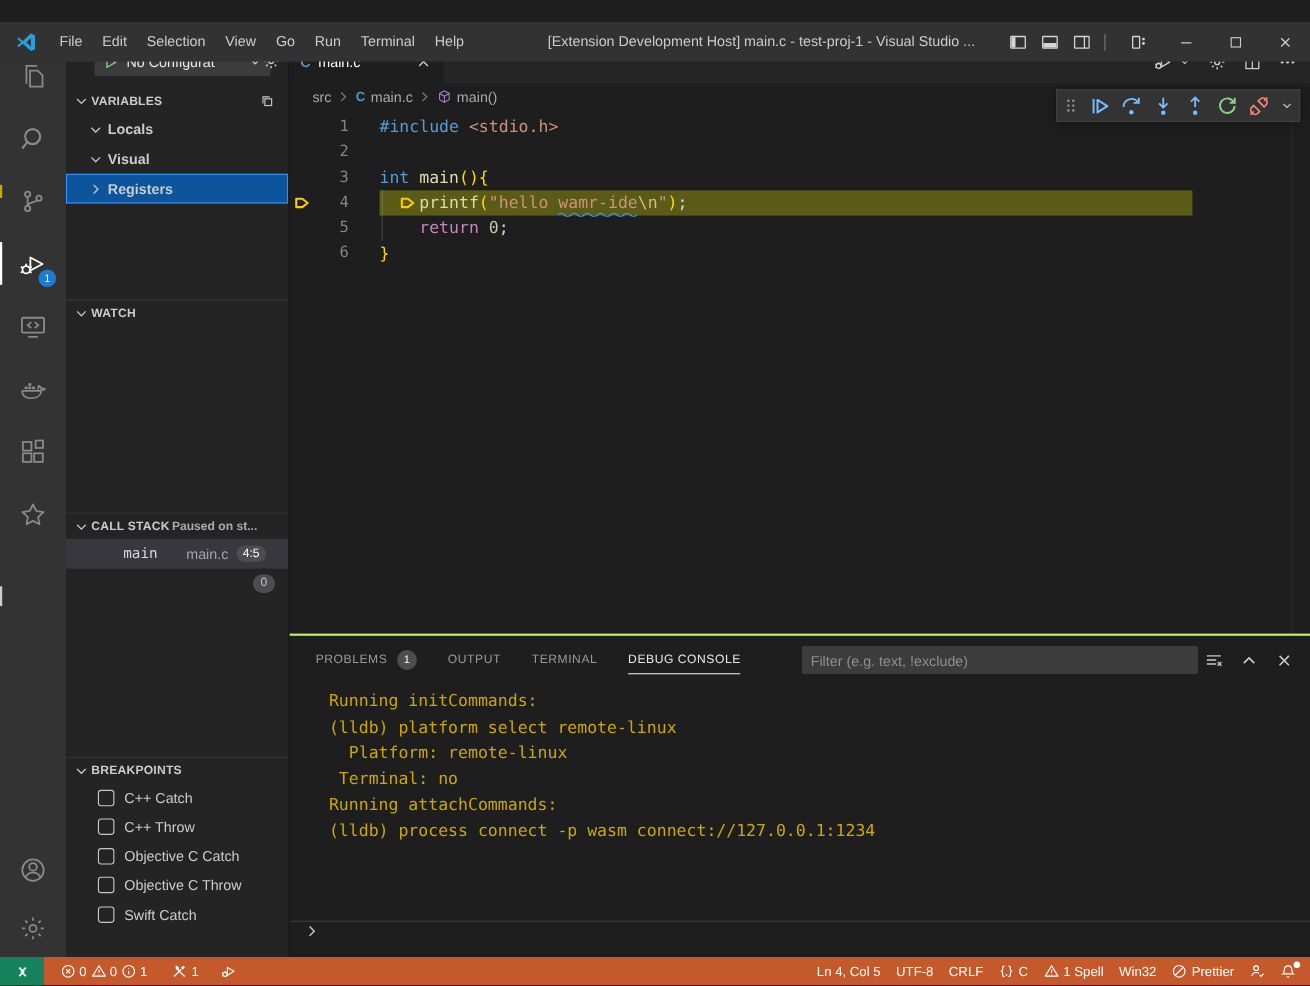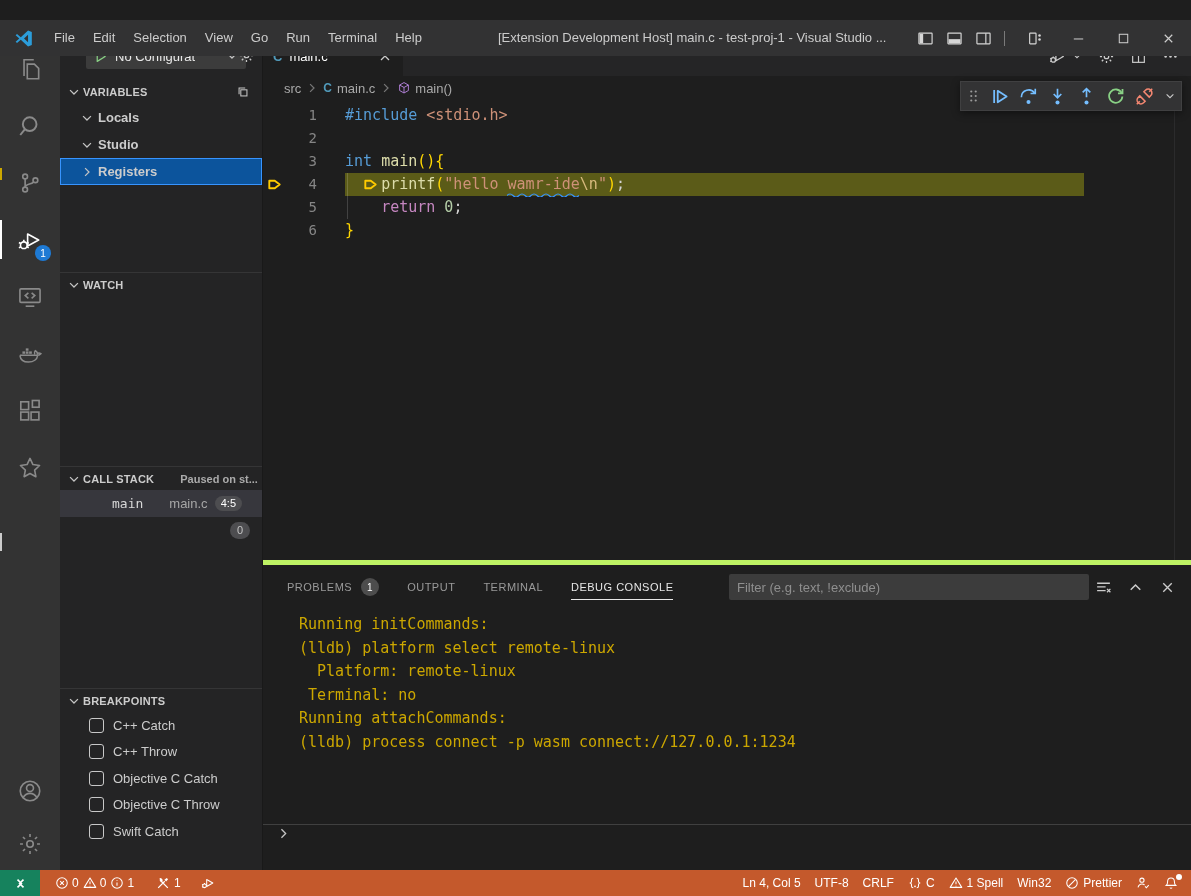--- a/index.html
+++ b/index.html
@@ -39,21 +39,21 @@
   .sb-toolbar { position:relative; height:40px; }
   .config-box { position:absolute; left:26px; top:7px; width:160px; height:26px; background:#3C3C3C; border-radius:2px; display:flex; align-items:center; padding:0 7px; cursor:pointer; }
   .config-box .play { width:15px; height:15px; color:#89D185; }
   .config-label { flex:1; font-size:13px; color:#E9E9E9; margin-left:7px; white-space:nowrap; overflow:hidden; }
   .config-box .chev { width:14px; height:14px; color:#C5C5C5; }
   .sb-gear { position:absolute; right:7px; top:11px; width:17px; height:17px; color:#C5C5C5; cursor:pointer; }
 
   .sb-header { position:absolute; left:0; width:100%; height:24px; display:flex; align-items:center; padding-left:7px; font-size:11px; font-weight:bold; color:#CCCCCC; border-top:1px solid #353536; }
   .sb-header .icon { width:14px; height:14px; color:#C5C5C5; margin-right:2px; }
   .sb-header-title { letter-spacing:0.2px; }
-  .sb-header-aux { margin-left:26px; color:#ABABAB; font-size:11px; font-weight:bold; }
+  .sb-header-aux { margin-left:2px; color:#ABABAB; font-size:11px; font-weight:bold; }
   .sb-header-action { position:absolute; right:10px; top:5px; width:15px; height:15px; color:#C5C5C5; cursor:pointer; }
 
   .tree-row { position:absolute; left:0; width:100%; height:27px; display:flex; align-items:center; font-size:13px; font-weight:600; color:#CCCCCC; cursor:pointer; }
   .tree-row .icon { width:14px; height:14px; color:#C5C5C5; margin-left:20px; margin-right:4px; }
   .tree-row.selected { background:#0C549C; outline:1px solid #3794FF; outline-offset:-1px; }
 
   .cs-row { position:absolute; left:0; width:100%; height:27px; background:#37373D; display:flex; align-items:center; font-size:13px; cursor:pointer; }
   .cs-fn { font-family:"DejaVu Sans Mono","Liberation Mono",monospace; color:#D8D8D8; margin-left:52px; font-size:13px; }
   .cs-file { color:#A6A6A6; margin-left:26px; }
   .cs-pill { margin-left:auto; margin-right:20px; background:#4D4D50; color:#FFFFFF; font-size:11px; border-radius:9px; padding:2px 6px; line-height:1; }
@@ -93,21 +93,21 @@
   .inline-arrow { position:absolute; left:99px; top:3px; width:17px; height:17px; color:#FFCC00; }
   .squiggle { position:absolute; left:244px; top:19px; width:72px; height:5px; }
   .editor-right-line { position:absolute; right:16px; top:0; height:492px; width:1px; background:#2B2B2C; }
 
   .debug-toolbar { position:absolute; left:960px; top:81px; width:222px; height:30px; background:#333334; border:1px solid #404041; box-shadow:0 2px 8px rgba(0,0,0,0.45); display:flex; align-items:center; padding:0 6px; gap:10px; z-index:40; }
   .debug-toolbar .icon { width:19px; height:19px; cursor:pointer; }
   .debug-toolbar .grip { width:13px; height:16px; color:#9B9B9B; cursor:grab; }
   .debug-toolbar .chev { width:12px; height:12px; }
 
   
-  .panel { position:absolute; left:263px; top:560px; right:0; height:278px; background:#1E1E1E; border-top:5px solid #bef264; }
+  .panel { position:absolute; left:263px; top:576px; right:0; height:278px; background:#1E1E1E; border-top:2px solid #bef264; }
   .panel-tabs { position:absolute; left:24px; top:0; height:44px; display:flex; align-items:center; }
   .panel-tab { position:relative; height:44px; display:flex; align-items:center; margin-right:28px; font-size:11px; letter-spacing:0.5px; color:#9A9A9A; cursor:pointer; white-space:nowrap; }
   .panel-tab.active { color:#E7E7E7; }
   .panel-tab.active::after { content:''; position:absolute; left:0; right:0; bottom:9px; height:1px; background:#E7E7E7; }
   .panel-badge { margin-left:9px; min-width:18px; height:18px; border-radius:9px; background:#4D4D4D; color:#FFFFFF; font-size:10px; display:flex; align-items:center; justify-content:center; padding:0 4px; }
   .panel-filter { position:absolute; left:466px; top:9px; width:360px; height:26px; background:#3C3C3C; border:none; outline:none; color:#CCCCCC; font-size:13px; padding:0 8px; font-family:"Liberation Sans",sans-serif; border-radius:2px; }
   .panel-filter::placeholder { color:#8F8F8F; }
   .panel-icons { position:absolute; right:15px; top:0; height:44px; display:flex; align-items:center; gap:15px; color:#CCCCCC; }
   .panel-icons .icon { width:17px; height:17px; cursor:pointer; }
   .console { position:absolute; left:36px; top:48px; font-family:"DejaVu Sans Mono","Liberation Mono",monospace; font-size:15px; line-height:23.5px; white-space:pre; }
@@ -348,21 +348,21 @@
             </svg>
           </span>
           <span>Locals</span>
         </div>
         <div class="tree-row" style="top: 95px;">
           <span class="icon">
             <svg viewBox="0 0 16 16" fill="none" stroke="currentColor" stroke-width="1.4">
               <path d="M3.5 5.8 8 10.3l4.5-4.5"></path>
             </svg>
           </span>
-          <span>Studio</span>
+          <span>Visual</span>
         </div>
         <div class="tree-row selected" style="top: 122px;">
           <span class="icon">
             <svg viewBox="0 0 16 16" fill="none" stroke="currentColor" stroke-width="1.4">
               <path d="M5.8 3.5 10.3 8l-4.5 4.5"></path>
             </svg>
           </span>
           <span>Registers</span>
         </div>
       </div>

